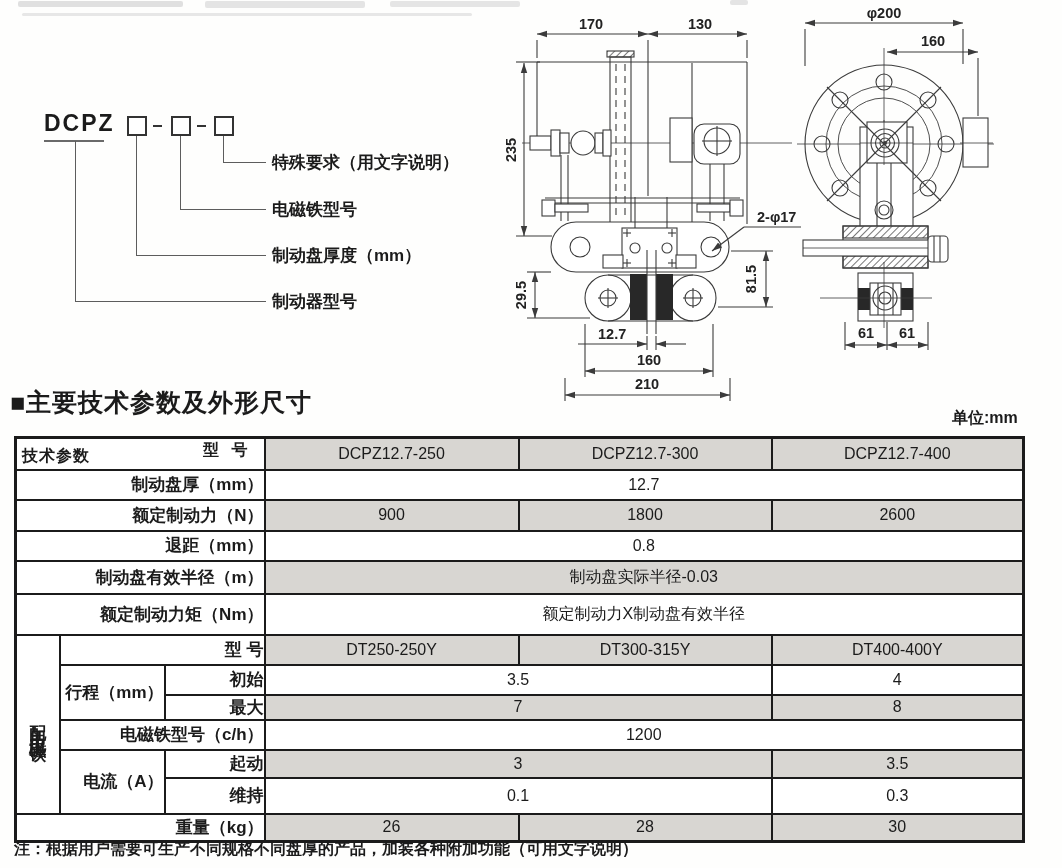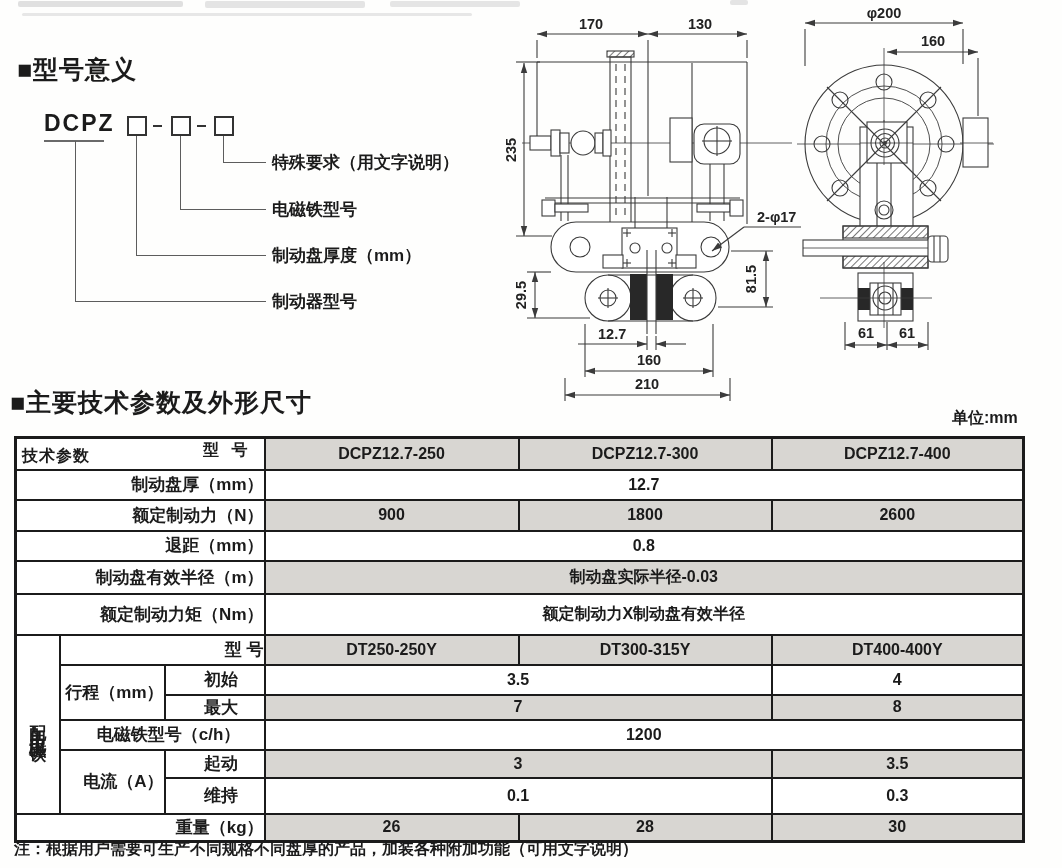--- a/index.html
+++ b/index.html
@@ -12,23 +12,23 @@
   .mm-underline{position:absolute;left:44px;top:140px;width:60px;height:2px;background:#6a6a6a;}
   .mm-box{position:absolute;width:16px;height:16px;border:2px solid #333;top:116px;background:#fff;}
   .mm-dash{position:absolute;width:9px;height:2px;background:#333;top:125px;}
   .mm-line{position:absolute;background:#5d5d5d;}
   .mm-label{position:absolute;left:272px;font-size:17px;font-weight:bold;height:22px;line-height:22px;white-space:nowrap;}
   
   .spec{position:absolute;left:14px;top:436px;width:1008px;border-collapse:collapse;table-layout:fixed;
         border:3px solid #1b1b1b;}
   .spec td{border:2px solid #1b1b1b;text-align:center;vertical-align:middle;padding:0;background:#fff;}
   .spec td.lab{font-size:17px;font-weight:bold;text-align:right;}
-  .spec td.val{font-size:16px;font-weight:bold;margin-left:48px;}
+  .spec td.val{font-size:16px;font-weight:normal;margin-left:48px;}
   .spec td.g{background:#d8d6d2;}
-  .spec td.leftpad{text-align:center;padding-left:13px;}
+  .spec td.leftpad{text-align:right;padding-left:13px;}
   .vwrap{display:flex;align-items:center;justify-content:center;}
   .vert{writing-mode:vertical-lr;text-orientation:upright;letter-spacing:5px;font-size:17px;font-weight:bold;}
   .corner{position:relative;font-size:16px;font-weight:bold;
     background-image:linear-gradient(to bottom right,rgba(0,0,0,0) calc(50% - 1px),#1b1b1b calc(50% - 1px),#1b1b1b calc(50% + 1px),rgba(0,0,0,0) calc(50% + 1px));}
   .corner .ct{position:absolute;top:1px;right:12px;letter-spacing:4px;}
   .corner .cb{position:absolute;bottom:2px;left:5px;letter-spacing:1px;}
   .unit{position:absolute;left:952px;top:408px;font-size:16px;font-weight:bold;}
   .note{position:absolute;left:14px;top:839px;font-size:16px;font-weight:bold;white-space:nowrap;}
   .drawings{position:absolute;left:460px;top:0;}
 </style>
@@ -36,21 +36,20 @@
 <body>
 
 <div class="page">
 
   <div class="art" style="left:18px;top:1px;width:165px;height:6px;opacity:.45"></div>
   <div class="art" style="left:205px;top:1px;width:160px;height:7px;opacity:.4"></div>
   <div class="art" style="left:390px;top:1px;width:130px;height:6px;opacity:.38"></div>
   <div class="art" style="left:22px;top:13px;width:450px;height:3px;opacity:.35"></div>
   <div class="art" style="left:730px;top:0;width:18px;height:5px;opacity:.4"></div>
 
-  <div class="sec-title" style="left:17px;top:53px">■型号意义</div>
 
   <div class="mm-code">DCPZ</div>
   <div class="mm-underline"></div>
   <div class="mm-box" style="left:127px"></div>
   <div class="mm-dash" style="left:153px"></div>
   <div class="mm-box" style="left:171px"></div>
   <div class="mm-dash" style="left:197px"></div>
   <div class="mm-box" style="left:214px"></div>
 
   <div class="mm-line" style="left:223px;top:136px;width:1px;height:26px"></div>

